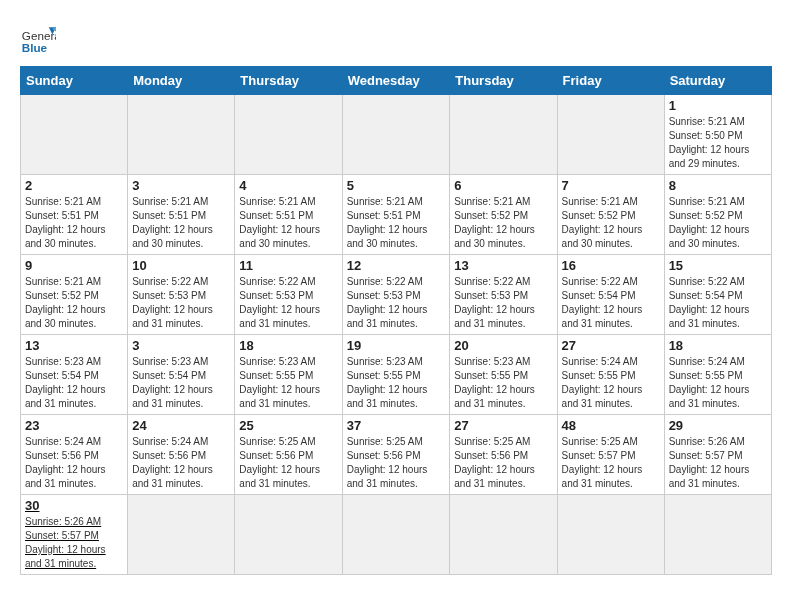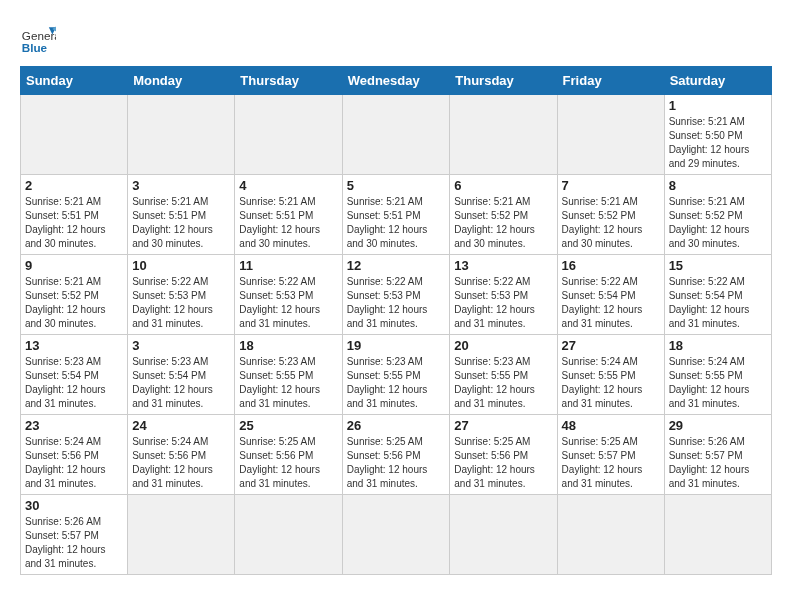--- a/index.html
+++ b/index.html
@@ -69,20 +69,21 @@
       display: block;
       margin-bottom: 2px;
     }
     .cell-content .sun-info {
       font-size: 10px;
       color: #333;
       line-height: 1.4;
     }
     .last-row td {
       border-bottom: 1px solid #ccc;
+      text-decoration: underline;
     }
   </style>
 </head>
 <body>
 
 <div class="header-area">
   <div class="logo">
     <svg class="logo-icon" viewBox="0 0 40 40">
       <text x="2" y="22" font-size="13" fill="#333" font-family="Arial" font-weight="normal">General</text>
       <text x="2" y="35" font-size="13" fill="#1a6faf" font-family="Arial" font-weight="bold">Blue</text>
@@ -348,21 +349,21 @@
           <div class="cell-content">
             <span class="day-num">25</span>
             <div class="sun-info" style="white-space: pre-line;">Sunrise: 5:25 AM
 Sunset: 5:56 PM
 Daylight: 12 hours
 and 31 minutes.</div>
           </div>
         </td>
         <td>
           <div class="cell-content">
-            <span class="day-num">26</span>
+            <span class="day-num">37</span>
             <div class="sun-info" style="white-space: pre-line;">Sunrise: 5:25 AM
 Sunset: 5:56 PM
 Daylight: 12 hours
 and 31 minutes.</div>
           </div>
         </td>
         <td>
           <div class="cell-content">
             <span class="day-num">27</span>
             <div class="sun-info" style="white-space: pre-line;">Sunrise: 5:25 AM

